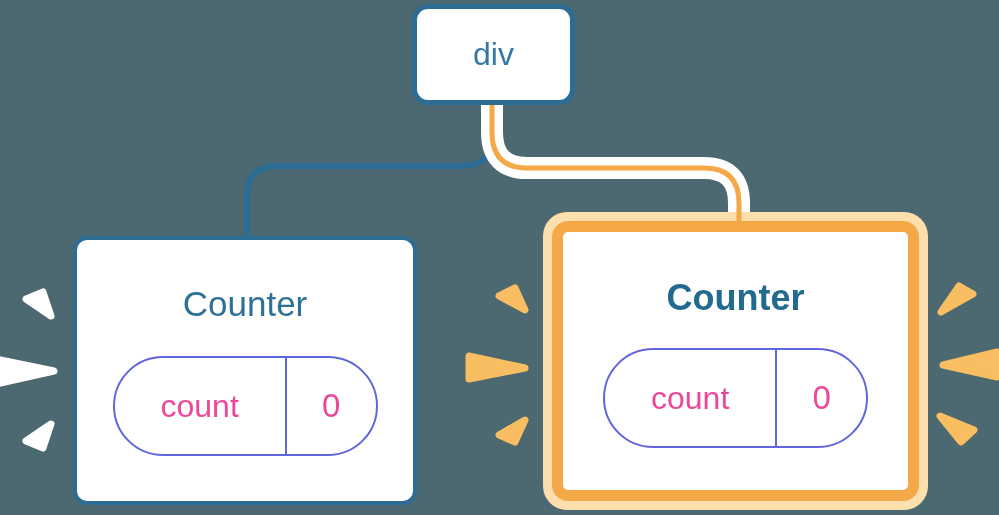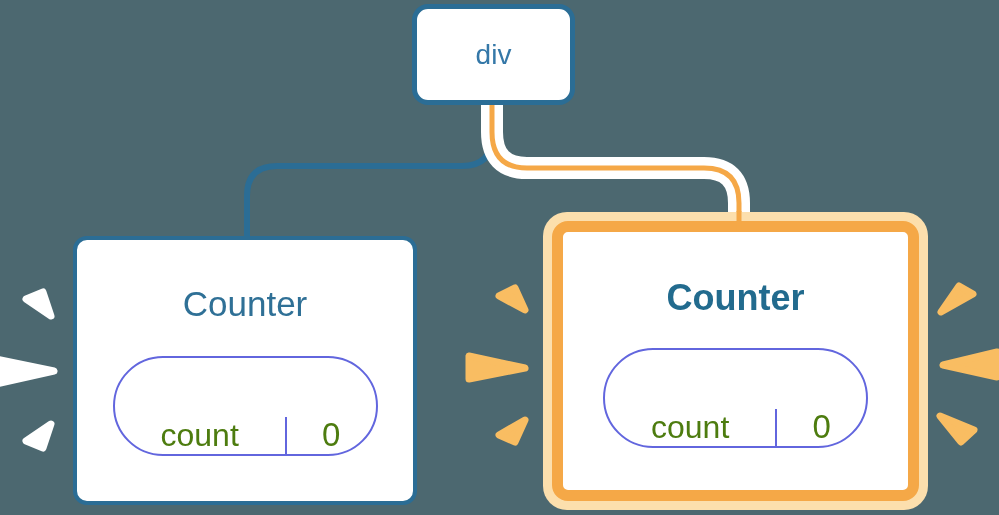--- a/index.html
+++ b/index.html
@@ -25,21 +25,21 @@
   
   .node-div {
     position: absolute;
     left: 412px; top: 4px;
     width: 163px; height: 101px;
     box-sizing: border-box;
     background: #ffffff;
     border: 5px solid #2B6D95;
     border-radius: 16px;
     display: flex; align-items: center; justify-content: center;
-    font-size: 28px; font-weight: 500; color: #3578A8;
+    font-size: 32px; font-weight: 500; color: #3578A8;
     z-index: 2;
   }
 
   
   .card-left {
     position: absolute;
     left: 73px; top: 236px;
     width: 344px; height: 269px;
     box-sizing: border-box;
     background: #ffffff;
@@ -80,23 +80,22 @@
     line-height: 44px; white-space: nowrap;
   }
 
   
   .pill {
     width: 265px; height: 100px;
     box-sizing: border-box;
     border: 2.5px solid #6266DE;
     border-radius: 50px;
     display: flex;
-    color: #4d7c0f;
+    color: #ec4899;
     background: #ffffff;
-    align-items: flex-end;
   }
   .pill-key {
     flex: 0 0 66%;
     box-sizing: border-box;
     border-right: 2.5px solid #6266DE;
     display: flex; align-items: center; justify-content: center;
     font-size: 32px;
   }
   .pill-value {
     flex: 1 1 auto;

